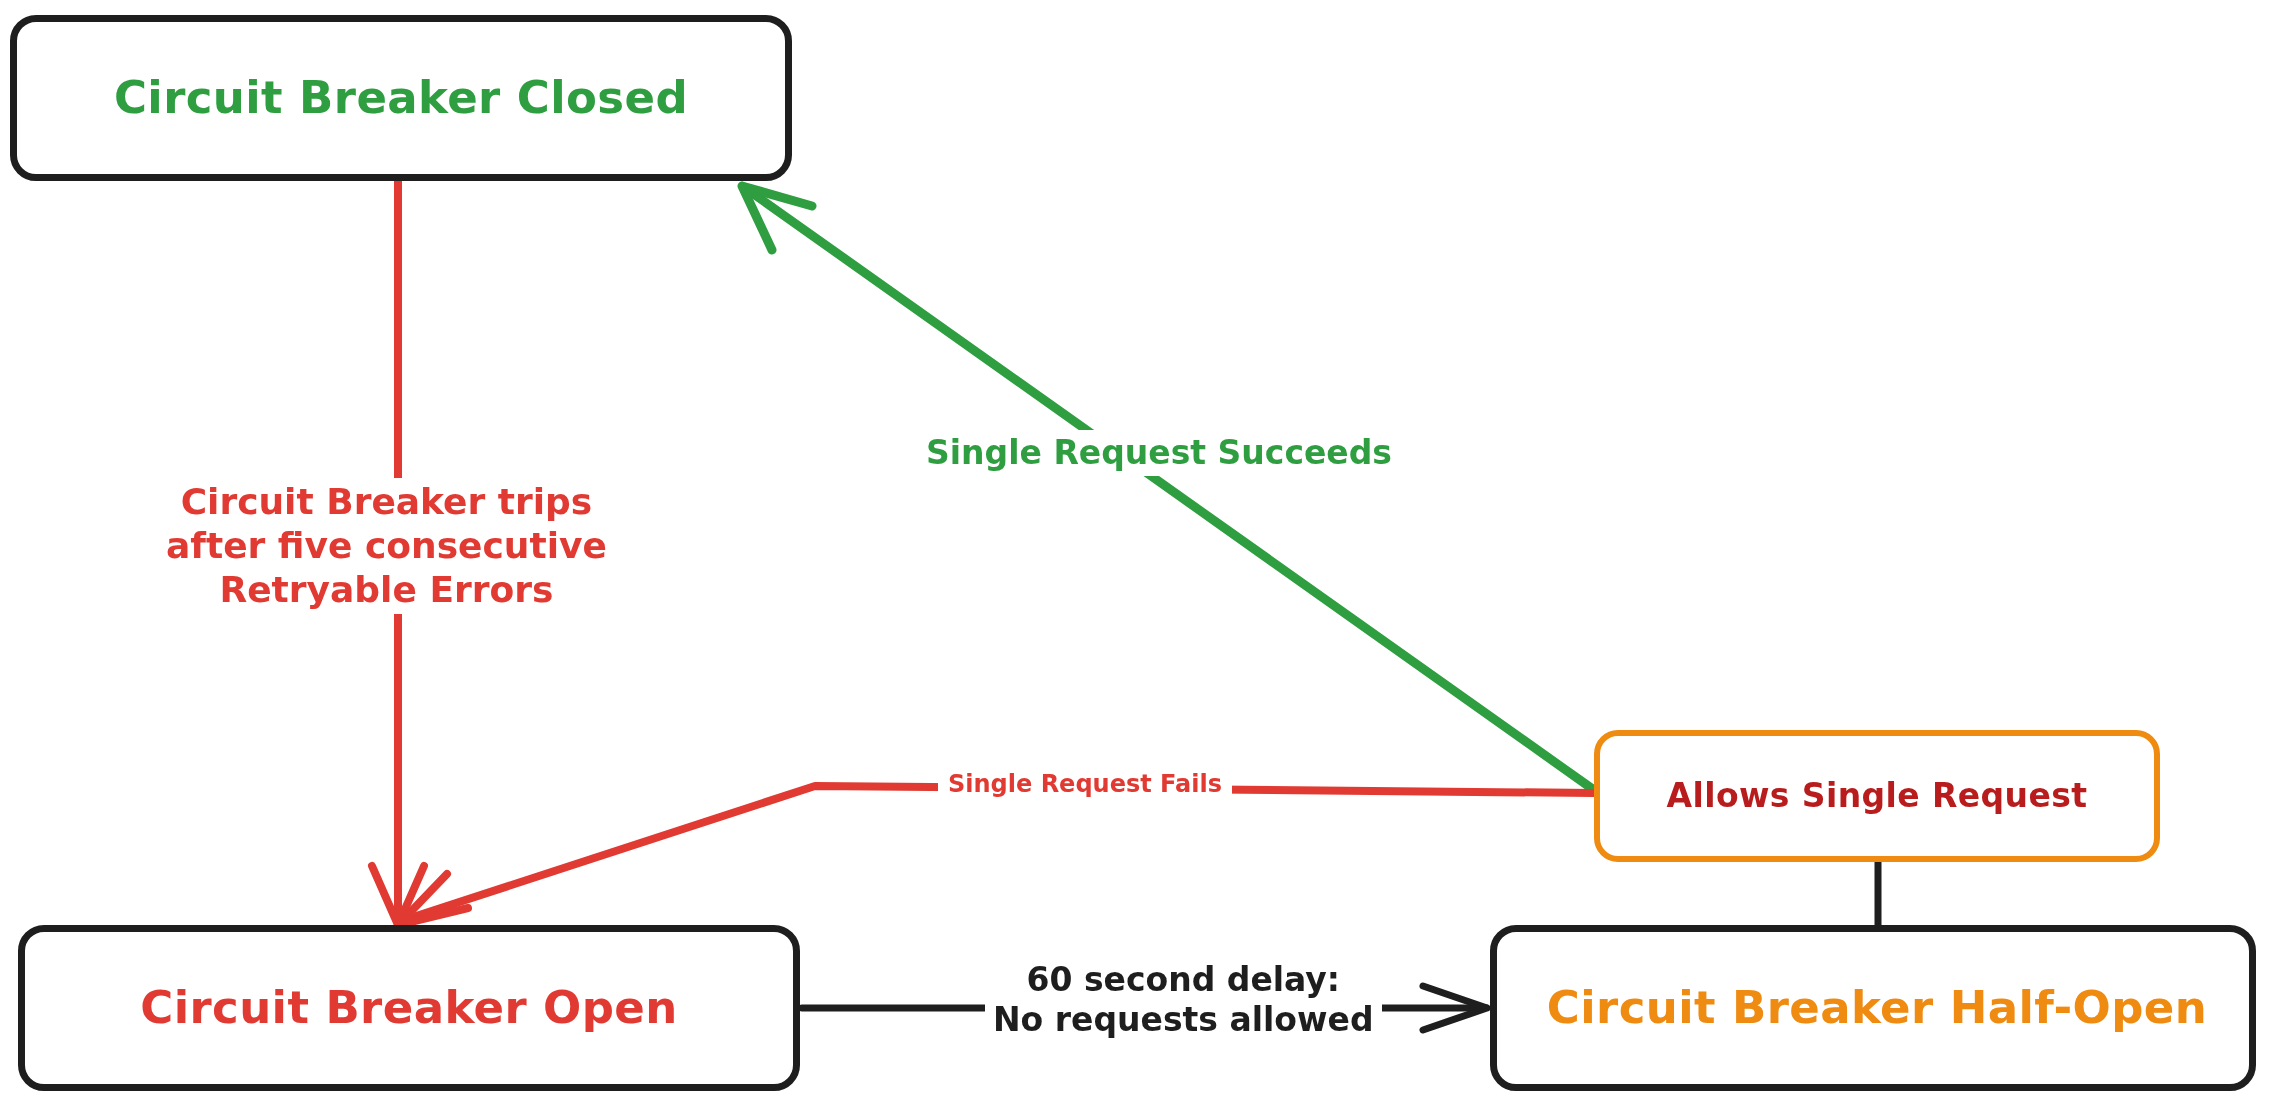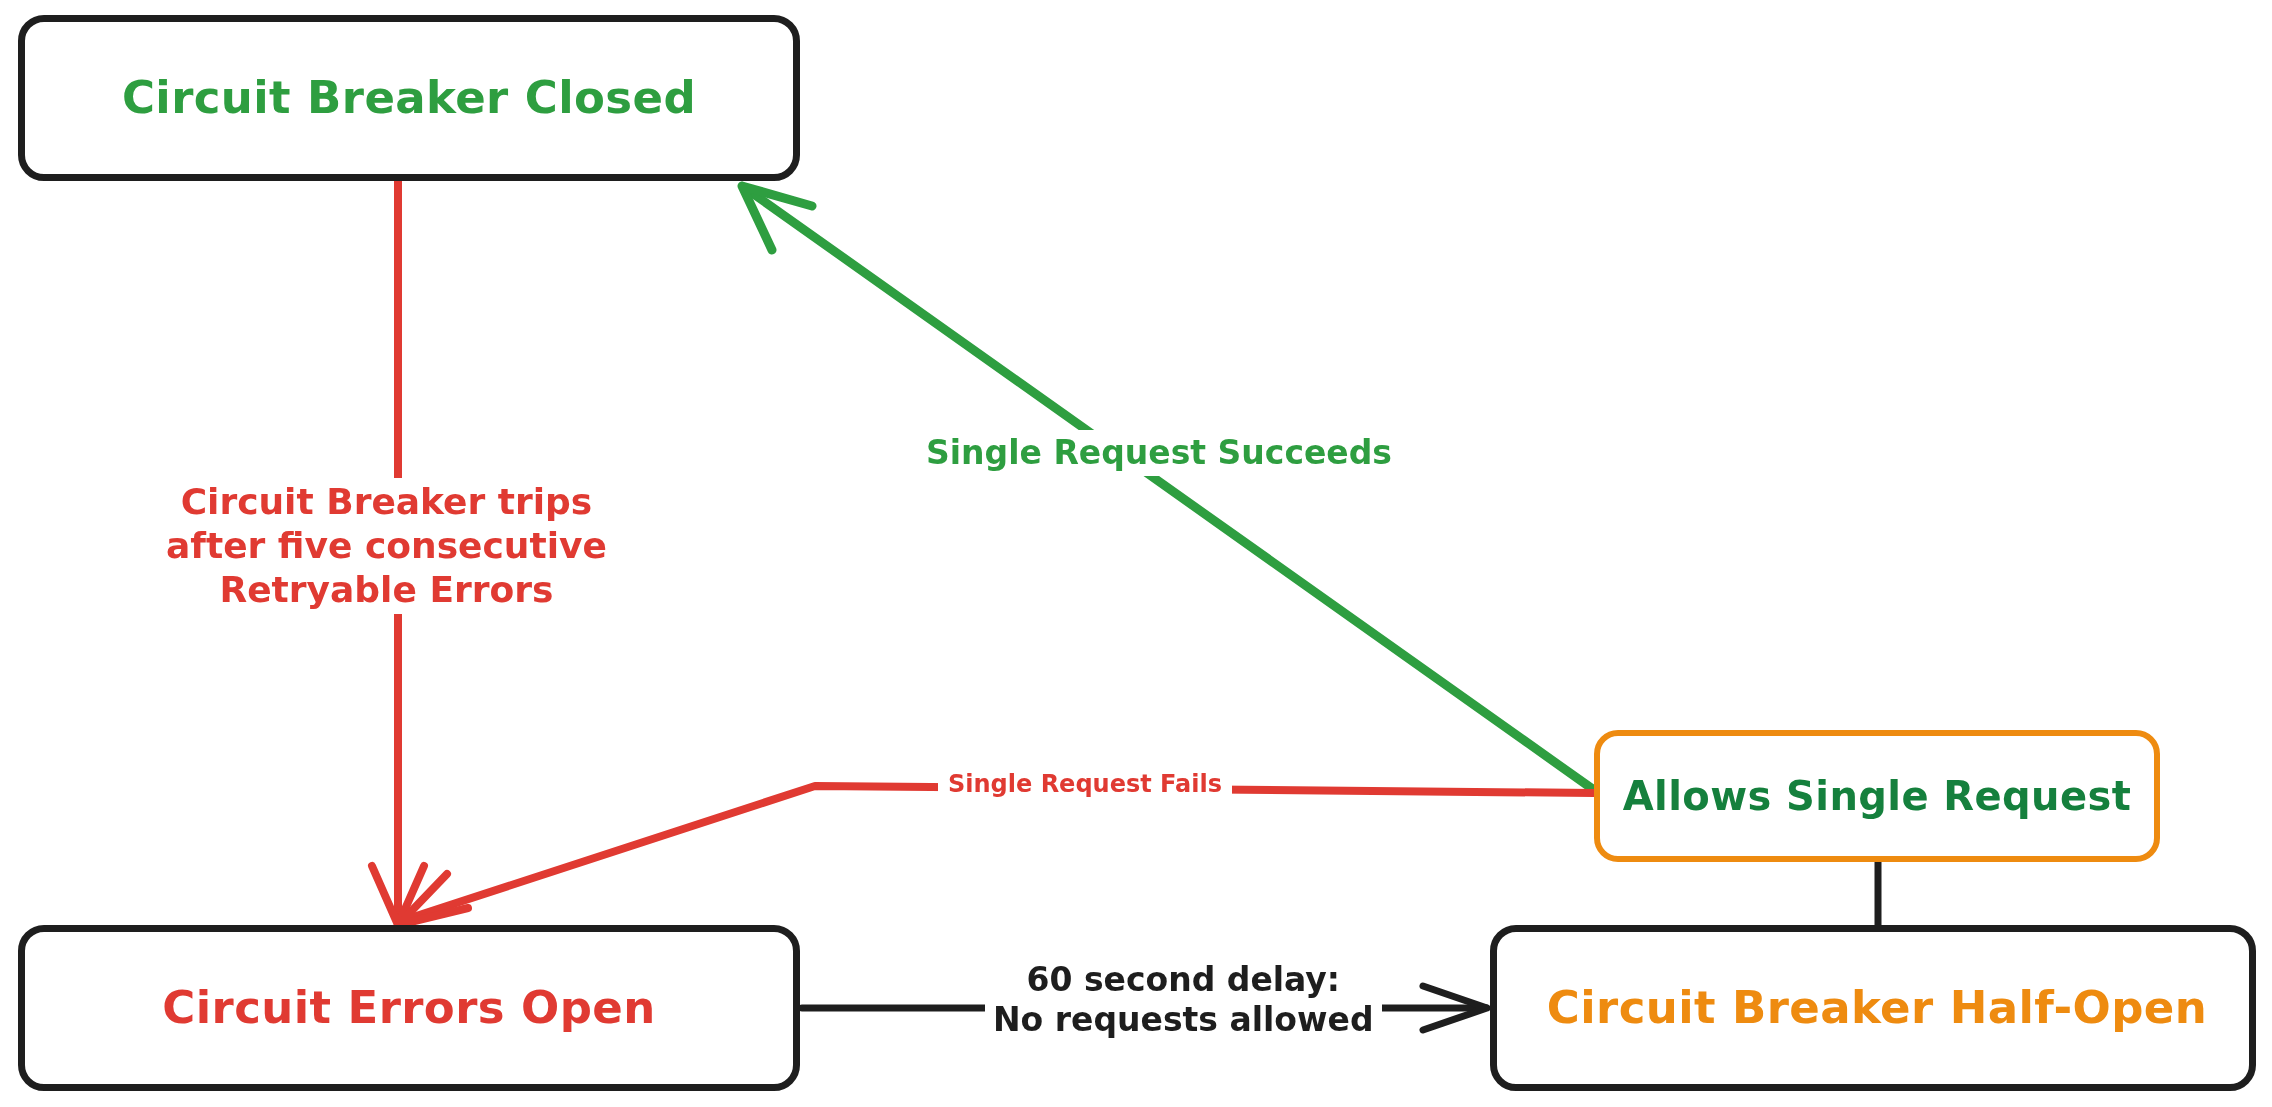--- a/index.html
+++ b/index.html
@@ -45,29 +45,29 @@
     border-radius: 24px;
   }
   .node-label {
     font-family: "DejaVu Sans", sans-serif;
     font-weight: 600;
     letter-spacing: 0.4px;
     white-space: nowrap;
     line-height: 1.1;
   }
 
-  #node-closed      { left: 18px;   top: 15px;   width: 782px; height: 166px; }
+  #node-closed      { left: 10px;   top: 15px;   width: 782px; height: 166px; }
   #node-open        { left: 18px;   top: 925px;  width: 782px; height: 166px; }
   #node-half-open   { left: 1490px; top: 925px;  width: 766px; height: 166px; padding-left: 8px; }
   #node-allows      { left: 1594px; top: 730px;  width: 566px; height: 132px; }
 
   .label-green  { color: #2e9e40; font-size: 45px; }
   .label-red    { color: #e03a32; font-size: 45px; }
   .label-orange { color: #ee8b10; font-size: 45px; }
-  .label-orange-sm { color: #15803d; font-size: 40px; }
+  .label-orange-sm { color: #b91c1c; font-size: 33px; }
 
   
   .edge-label {
     position: absolute;
     font-family: "DejaVu Sans", sans-serif;
     font-weight: 600;
     line-height: 1.22;
     white-space: nowrap;
     background: #ffffff;
     z-index: 4;
@@ -147,21 +147,21 @@
   <div class="edge-label centered" id="edge-label-delay">
     <div>60 second delay:</div>
     <div>No requests allowed</div>
   </div>
 
   <div class="node node-black" id="node-closed">
     <span class="node-label label-green">Circuit Breaker Closed</span>
   </div>
 
   <div class="node node-black" id="node-open">
-    <span class="node-label label-red">Circuit Errors Open</span>
+    <span class="node-label label-red">Circuit Breaker Open</span>
   </div>
 
   <div class="node node-black" id="node-half-open">
     <span class="node-label label-orange">Circuit Breaker Half-Open</span>
   </div>
 
   <div class="node node-orange" id="node-allows">
     <span class="node-label label-orange-sm">Allows Single Request</span>
   </div>
 

